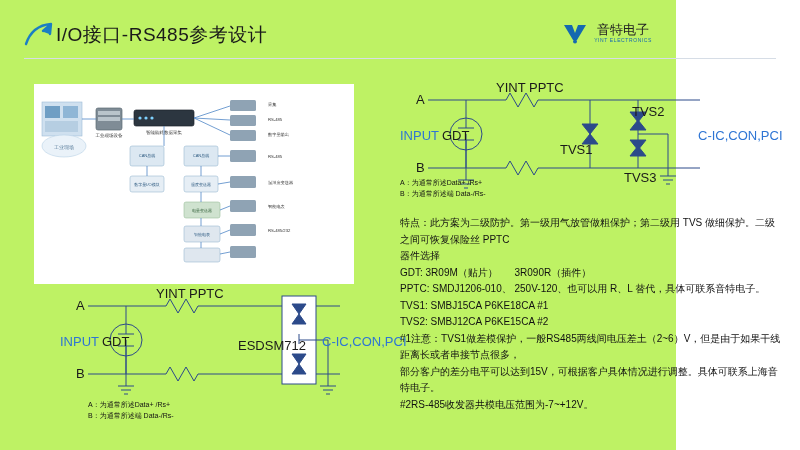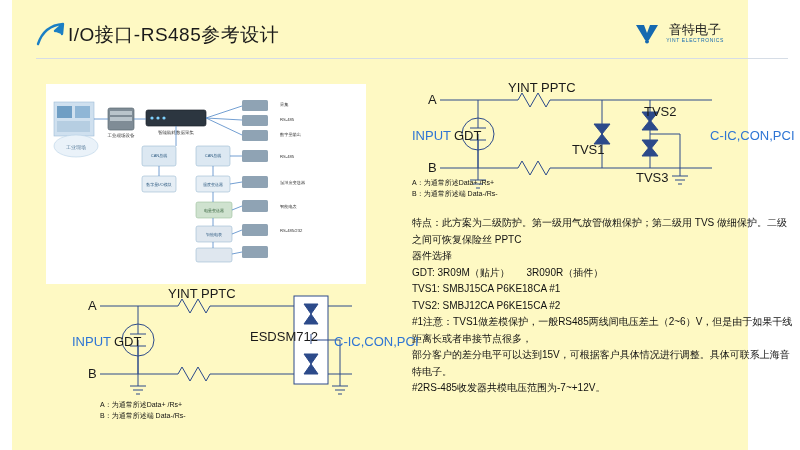--- a/index.html
+++ b/index.html
@@ -10,24 +10,23 @@
     width: 800px;
     height: 450px;
     background: #ffffff;
     font-family: "Liberation Sans", sans-serif;
     overflow: hidden;
     position: relative;
   }
   .slide {
     position: absolute;
     left: 0; top: 0;
-    width: 736px;
+    width: 676px;
     height: 450px;
-    background: #fef9c3;
-    margin-left: 12px;
+    background: #bef264;
   }
   
   .header-arrow {
     position: absolute;
     left: 24px; top: 22px;
     width: 30px; height: 26px;
   }
   .slide-title {
     position: absolute;
     left: 56px; top: 22px;
@@ -275,20 +274,24 @@
   </div>
 
   <div class="para">
     <p class="tight">特点：此方案为二级防护。第一级用气放管做粗保护；第二级用 TVS 做细保护。二级之间可恢复保险丝 PPTC</p>
     <p class="tight">器件选择</p>
     <p class="tight">
       <span class="mono-ind">GDT:   3R09M（贴片）</span>
       &nbsp;&nbsp;&nbsp;&nbsp;
       <span class="mono-ind">3R090R（插件）</span>
     </p>
+    <p class="tight">
+      <span class="mono-ind">PPTC:  SMDJ1206-010、</span>
+      <span class="mono-ind">250V-120、也可以用 R、L 替代，具体可联系音特电子。</span>
+    </p>
     <p class="tight">TVS1:   SMBJ15CA   P6KE18CA   #1</p>
     <p class="tight">TVS2:   SMBJ12CA   P6KE15CA   #2</p>
     <p class="tight">#1注意：TVS1做差模保护，一般RS485两线间电压差土（2~6）V，但是由于如果干线距离长或者串接节点很多，</p>
     <p class="tight">部分客户的差分电平可以达到15V，可根据客户具体情况进行调整。具体可联系上海音特电子。</p>
     <p class="tight">#2RS-485收发器共模电压范围为-7~+12V。</p>
   </div>
 
   <div class="sch-left">
     <svg width="330" height="120" viewBox="0 0 330 120">
       <g stroke="#2c4a8a" stroke-width="1" fill="none">
@@ -316,21 +319,21 @@
         <path d="M256 84 L280 84"></path>
         <path d="M239 50 L268 50 L268 96"></path>
         <path d="M260 96 L276 96 M263 100 L273 100 M266 104 L270 104"></path>
       </g>
     </svg>
     <div class="lbl lbl-blue" style="left:0px; top:44px;">INPUT</div>
     <div class="lbl" style="left:42px; top:44px;">GDT</div>
     <div class="lbl" style="left:96px; top:-4px;">YINT PPTC</div>
     <div class="lbl" style="left:16px; top:8px;">A</div>
     <div class="lbl" style="left:16px; top:76px;">B</div>
-    <div class="lbl" style="left:178px; top:39px;">ESDSM712</div>
+    <div class="lbl" style="left:178px; top:48px;">ESDSM712</div>
     <div class="lbl lbl-blue" style="left:262px; top:44px;">C-IC,CON,PCI</div>
   </div>
 
   <div class="notes-left">
     <div>A：为通常所述Data+ /Rs+</div>
     <div>B：为通常所述端 Data-/Rs-</div>
   </div>
 
 </div>
 

